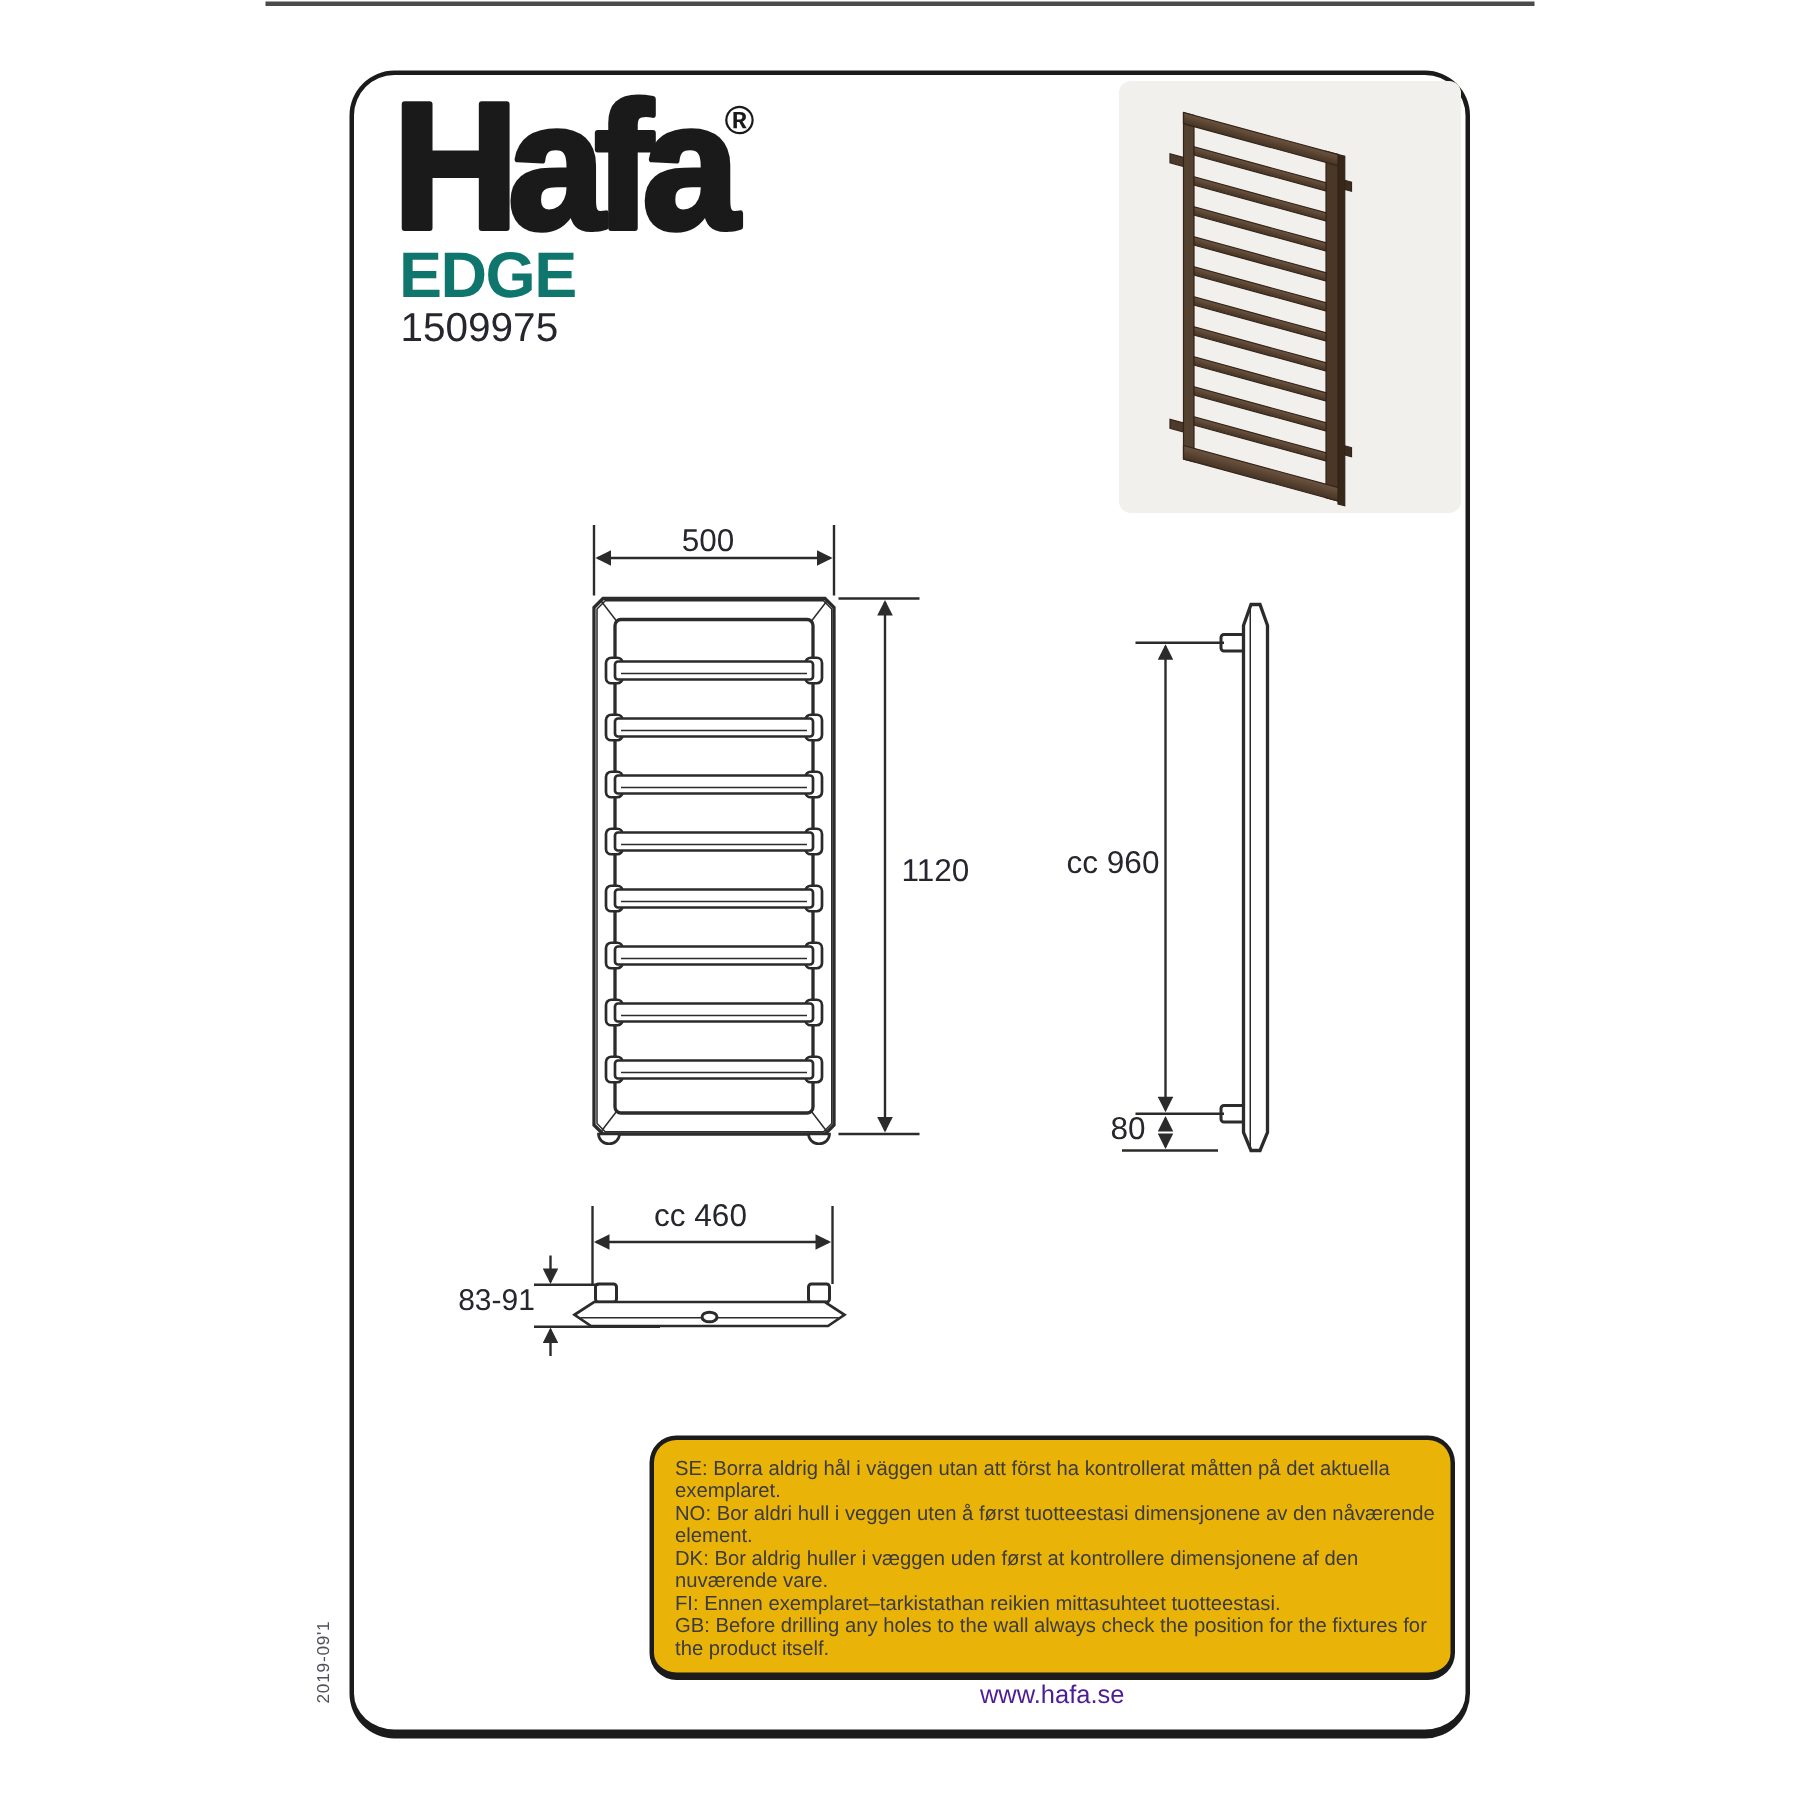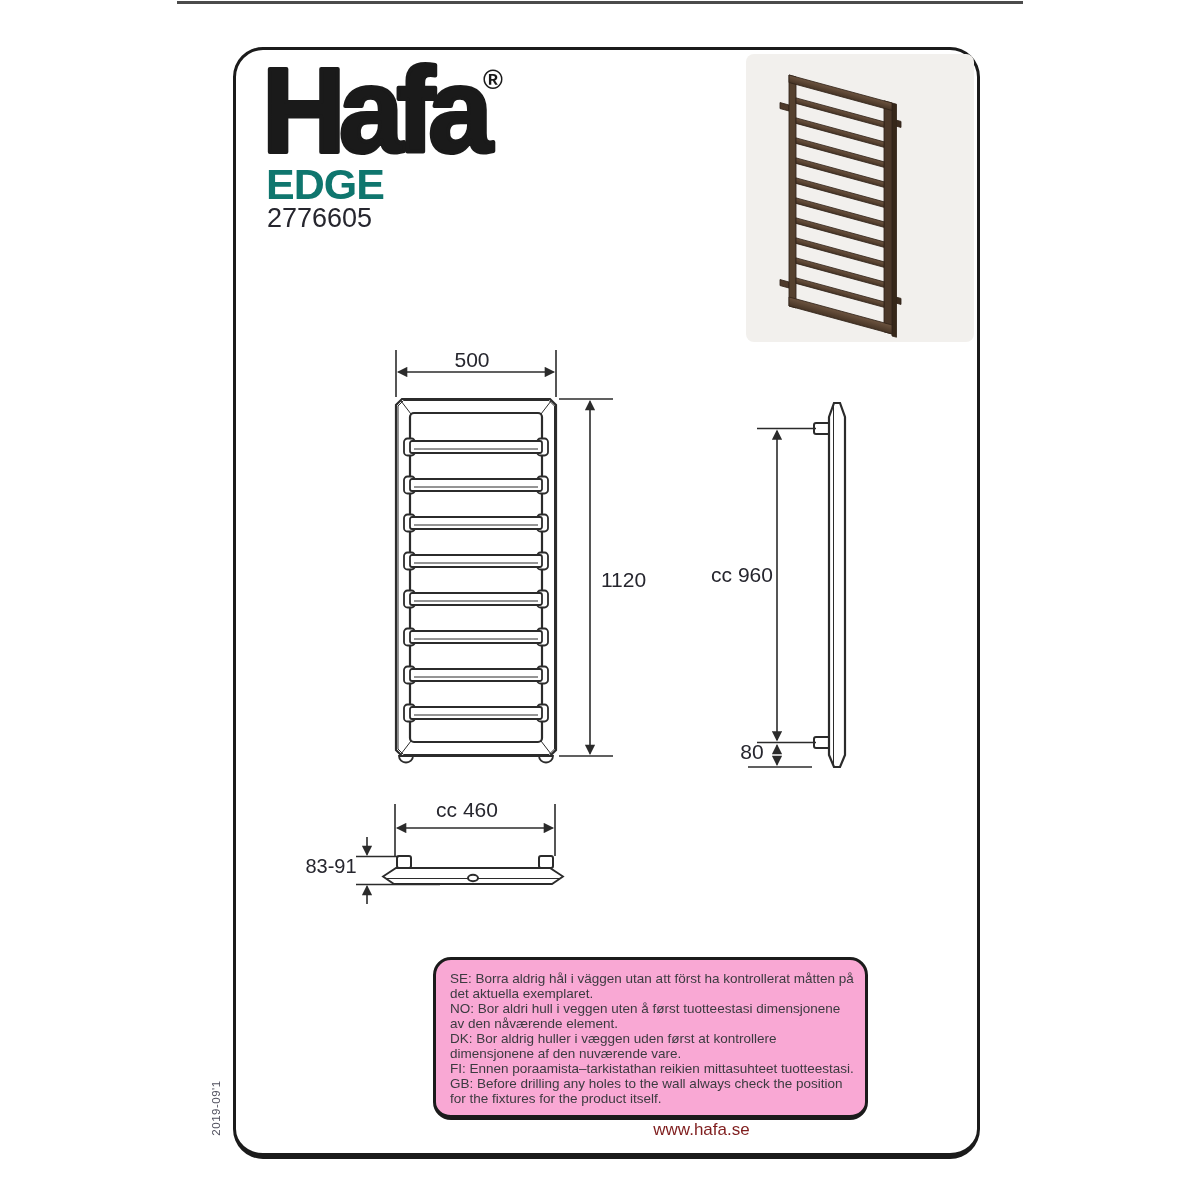--- a/index.html
+++ b/index.html
@@ -14,30 +14,30 @@
     border-radius:30px; background:#ffffff;
   }
   .product-name {
     position:absolute; left:266px; top:163px; font-size:43px; font-weight:bold;
     letter-spacing:-1px; color:#0f766e; line-height:1;
   }
   .article-number {
     position:absolute; left:267px; top:205px; font-size:27px; color:#26262e; line-height:1;
   }
   .warnbox {
-    position:absolute; left:433px; top:957px; width:435px; height:163px;
+    position:absolute; left:433px; top:957px; width:537px; height:163px;
     box-sizing:border-box; border:3px solid #1b1b1b; border-bottom-width:5px;
-    border-radius:18px; background:#f9a8d4;
+    border-radius:18px; background:#eab308;
     display:flex; flex-direction:column; justify-content:space-between;
     padding:11px 8px 13px 14px;
   }
   .warnbox p { margin:0; font-size:13.5px; line-height:15px; color:#3b3b40; }
   .website {
     position:absolute; left:433px; top:1120px; width:537px; text-align:center;
-    font-size:17px; color:#7f1d1d;
+    font-size:17px; color:#4c1d95;
   }
   .revision {
     position:absolute; left:168px; top:1102px; width:96px; text-align:center;
     transform:rotate(-90deg); font-size:11.5px; color:#50505e; letter-spacing:.5px;
   }
   svg { position:absolute; overflow:visible; }
   #logo-svg  { left:262px; top:58px;  }
   #render-svg{ left:742px; top:48px;  }
   #front-svg { left:350px; top:340px; }
   #side-svg  { left:700px; top:390px; }
@@ -57,21 +57,21 @@
 
   <div class="topline"></div>
   <div class="page"></div>
 
   <svg id="logo-svg" width="270" height="105" viewBox="0 0 270 105">
     <text x="0" y="94" font-family="Liberation Sans, sans-serif" font-size="120" font-weight="bold" letter-spacing="-7" textLength="224" lengthAdjust="spacingAndGlyphs" fill="#1a1a1a" stroke="#1a1a1a" stroke-width="4" stroke-linejoin="round">Hafa</text>
     <text x="221" y="31" font-family="Liberation Sans, sans-serif" font-size="27" font-weight="bold" fill="#1a1a1a">®</text>
   </svg>
 
   <div class="product-name">EDGE</div>
-  <div class="article-number">2776605</div>
+  <div class="article-number">1509975</div>
 
   <svg id="render-svg" width="240" height="300" viewBox="0 0 240 300">
     <defs>
       <linearGradient id="pr-g" x1="0" y1="0" x2="0" y2="1">
         <stop offset="0" stop-color="#6d5440"></stop>
         <stop offset="1" stop-color="#463425"></stop>
       </linearGradient>
     </defs>
     <rect x="4" y="6" width="228" height="288" rx="8" fill="#f2f0ed"></rect>
     <g transform="translate(47,27) skewY(15.2)" stroke="#33241a" stroke-width="0.8">
@@ -196,20 +196,20 @@
       <line class="dim" x1="67" y1="47" x2="67" y2="64.5" marker-end="url(#tv-a)"></line>
       <line class="dim" x1="67" y1="114" x2="67" y2="96.5" marker-end="url(#tv-a)"></line>
       <text class="dimtxt2" x="31" y="83" text-anchor="middle">83-91</text>
     </g>
   </svg>
 
   <div class="warnbox">
     <p>SE: Borra aldrig hål i väggen utan att först ha kontrollerat måtten på det aktuella exemplaret.</p>
     <p>NO: Bor aldri hull i veggen uten å først tuotteestasi dimensjonene av den nåværende element.</p>
     <p>DK: Bor aldrig huller i væggen uden først at kontrollere dimensjonene af den nuværende vare.</p>
-    <p>FI: Ennen poraamista–tarkistathan reikien mittasuhteet tuotteestasi.</p>
+    <p>FI: Ennen exemplaret–tarkistathan reikien mittasuhteet tuotteestasi.</p>
     <p>GB: Before drilling any holes to the wall always check the position for the fixtures for the product itself.</p>
   </div>
 
   <div class="website">www.hafa.se</div>
   <div class="revision">2019-09'1</div>
 
 </div>
 
 </body></html>

